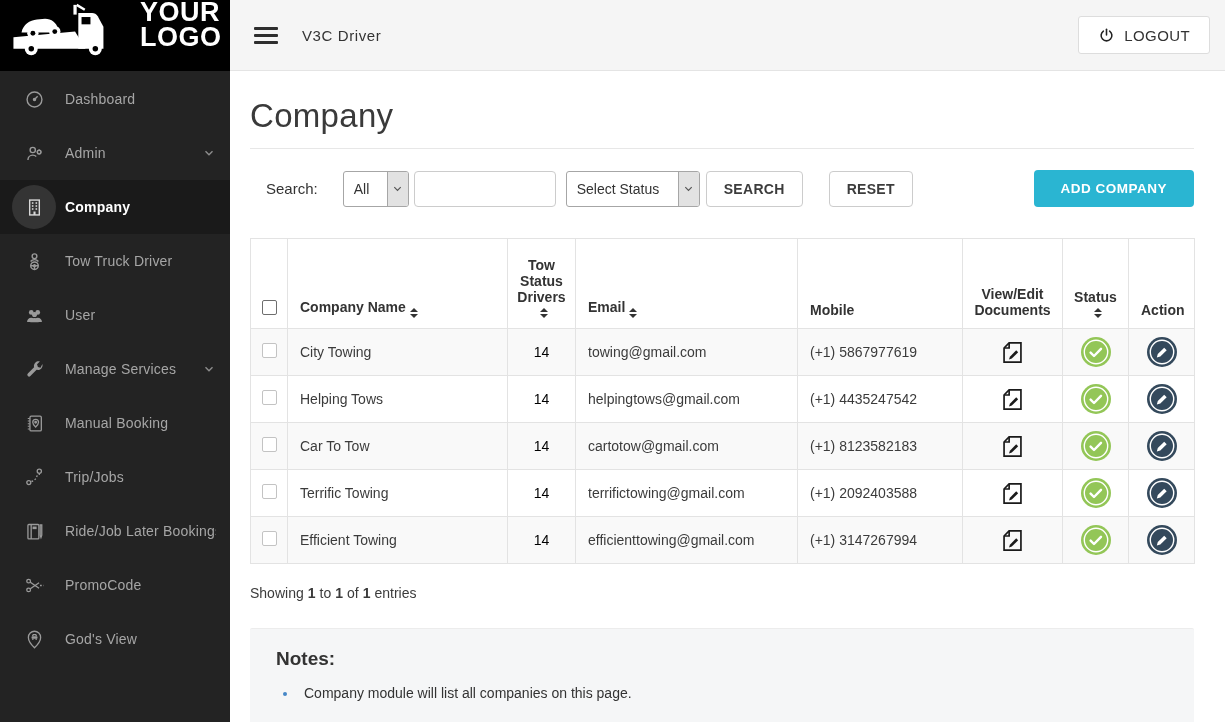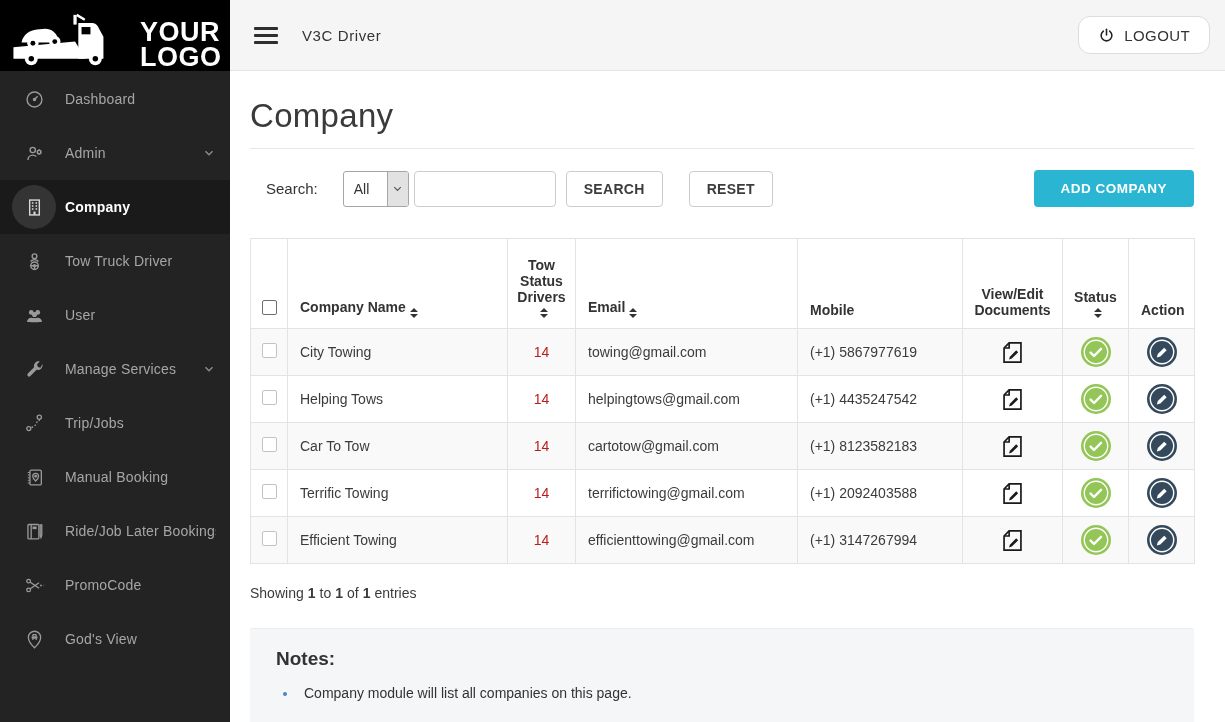--- a/index.html
+++ b/index.html
@@ -7,21 +7,21 @@
   body {
     width:1225px; height:722px; overflow:hidden;
     font-family:"Liberation Sans", sans-serif;
     background:#fff; color:#333;
   }
   .app { display:flex; width:100%; height:100%; }
 
   
   .sidebar { width:230px; flex-shrink:0; background:#232323; }
   .logo-block {
-    height:71px; background:#000; display:flex; align-items:flex-end;
+    height:71px; background:#000; display:flex; align-items:flex-start;
     padding:0 10px 0 8px; gap:6px; border-bottom:1px solid #000;
   }
   .logo-block svg { width:126px; height:60px; flex-shrink:0; }
   .logo-text { color:#fff; font-weight:bold; font-size:27px; line-height:.93; letter-spacing:.5px; }
   .nav { padding-top:1px; }
   .nav-item {
     height:54px; display:flex; align-items:center; padding:0 14px 0 12px;
     color:#a6a6a6; cursor:pointer; font-size:14px; letter-spacing:.2px;
   }
   .nav-icon {
@@ -38,21 +38,21 @@
   
   .main { flex:1; min-width:0; display:flex; flex-direction:column; }
   .topbar {
     height:71px; flex-shrink:0; background:#f5f5f5; border-bottom:1px solid #e4e4e4;
     display:flex; align-items:center; padding:0 15px 0 20px;
   }
   .hamburger { display:flex; flex-direction:column; gap:4px; cursor:pointer; padding:4px; }
   .hamburger span { width:24px; height:3px; background:#2e2e2e; border-radius:1px; }
   .brand { margin-left:20px; font-size:15px; color:#333; letter-spacing:.6px; }
   .logout-btn {
-    margin-left:auto; background:#fff; border:1px solid #ddd; border-radius:12px;
+    margin-left:auto; background:#fff; border:1px solid #ddd; border-radius:3px;
     height:38px; padding:0 19px; display:flex; align-items:center; gap:9px;
     font-size:15px; color:#333; letter-spacing:.4px; cursor:pointer; font-family:inherit;
   }
   .logout-btn svg { width:17px; height:17px; }
 
   .content { padding:26px 31px 0 20px; flex:1; }
 
   .page-title { margin:0 0 13px; font-size:33px; font-weight:400; color:#3a3a3a; letter-spacing:.3px; }
   .divider { border:none; border-top:1px solid #e7e7e7; margin:0 0 21px; }
 
@@ -108,21 +108,21 @@
   }
   thead input[type="checkbox"] { border-color:#6e6e6e; }
   th.cb, td.cb { text-align:center; padding:10px 0; }
 
   .sort { display:inline-flex; flex-direction:column; gap:2px; margin-left:4px; vertical-align:baseline; }
   .sort i { display:block; width:0; height:0; border-left:4px solid transparent; border-right:4px solid transparent; }
   .sort .up { border-bottom:4px solid #333; }
   .sort .dn { border-top:4px solid #333; }
   .sort-row { display:flex; justify-content:center; margin-top:3px; }
 
-  .drivers-link { color:#b91c1c; text-decoration:none; cursor:pointer;margin-top:28px; }
+  .drivers-link { color:#000000; text-decoration:none; cursor:pointer;margin-top:28px; }
   .doc-btn, .status-btn, .edit-btn { display:inline-flex; cursor:pointer; vertical-align:middle; }
   .doc-btn svg { width:27px; height:27px; color:#1a1a1a; }
   .status-btn svg, .edit-btn svg { width:30px; height:30px; }
 
   
   .showing { margin-top:21px; font-size:14px; color:#3b3b3b; }
   .showing span, .showing b { margin-right:4px; }
   .notes {
     margin-top:27px; width:944px; background:#f5f6f7; border-top:1px solid #ececec;
     border-radius:2px; padding:19px 26px 40px;
@@ -246,39 +246,39 @@
         <span class="nav-chevron">
           <svg viewBox="0 0 24 24" fill="none" stroke="currentColor" stroke-width="2.4">
               <path d="M6 9l6 6 6-6"></path>
             </svg>
         </span>
       </div>
 
       <div class="nav-item">
         <span class="nav-icon">
           <svg viewBox="0 0 24 24" fill="none" stroke="currentColor" stroke-width="1.5">
+              <rect x="6.8" y="3.5" width="13" height="17" rx="1.5"></rect>
+              <path d="M4.3 6.2h2.2M4.3 9.2h2.2M4.3 12.2h2.2M4.3 15.2h2.2M4.3 18.2h2.2" stroke-width="1.2"></path>
+              <path d="M13.3 7.2a3.3 3.3 0 0 1 3.3 3.3c0 2.4-3.3 5.5-3.3 5.5S10 12.9 10 10.5a3.3 3.3 0 0 1 3.3-3.3z"></path>
+              <circle cx="13.3" cy="10.5" r=".9" fill="currentColor"></circle>
+            </svg>
+        </span>
+        <span class="nav-label">Manual Booking</span>
+      </div>
+
+      <div class="nav-item">
+        <span class="nav-icon">
+          <svg viewBox="0 0 24 24" fill="none" stroke="currentColor" stroke-width="1.5">
               <circle cx="5.5" cy="17.8" r="2.3"></circle>
               <path d="M8.5 16.5c3.5-.8 6-3.8 6.7-7.6" stroke-dasharray="2 2"></path>
               <circle cx="17.5" cy="4.8" r="2.4"></circle>
               <path d="M17.5 7.2v2"></path>
             </svg>
         </span>
         <span class="nav-label">Trip/Jobs</span>
-      </div>
-
-      <div class="nav-item">
-        <span class="nav-icon">
-          <svg viewBox="0 0 24 24" fill="none" stroke="currentColor" stroke-width="1.5">
-              <rect x="6.8" y="3.5" width="13" height="17" rx="1.5"></rect>
-              <path d="M4.3 6.2h2.2M4.3 9.2h2.2M4.3 12.2h2.2M4.3 15.2h2.2M4.3 18.2h2.2" stroke-width="1.2"></path>
-              <path d="M13.3 7.2a3.3 3.3 0 0 1 3.3 3.3c0 2.4-3.3 5.5-3.3 5.5S10 12.9 10 10.5a3.3 3.3 0 0 1 3.3-3.3z"></path>
-              <circle cx="13.3" cy="10.5" r=".9" fill="currentColor"></circle>
-            </svg>
-        </span>
-        <span class="nav-label">Manual Booking</span>
       </div>
 
       <div class="nav-item">
         <span class="nav-icon">
           <svg viewBox="0 0 24 24" fill="none" stroke="currentColor" stroke-width="1.5">
               <rect x="4.5" y="4" width="12.5" height="16.5" rx="1"></rect>
               <path d="M8.2 4v16.5"></path>
               <rect x="9.8" y="6.3" width="4.6" height="3" fill="currentColor" stroke="none"></rect>
               <path d="M20.3 4.5v11.8l-.9 2.6-.9-2.6V4.5z"></path>
             </svg>
@@ -344,20 +344,28 @@
           <span class="sel-value">All</span>
           <span class="sel-arrow">
             <svg viewBox="0 0 24 24" fill="none" stroke="currentColor" stroke-width="2.6">
                 <path d="M5 9l7 7 7-7"></path>
               </svg>
           </span>
         </div>
 
         <input class="keyword-input" type="text" value="" style="">
 
+        <div class="sel sel-status">
+          <span class="sel-value">Select Status</span>
+          <span class="sel-arrow">
+            <svg viewBox="0 0 24 24" fill="none" stroke="currentColor" stroke-width="2.6">
+                <path d="M5 9l7 7 7-7"></path>
+              </svg>
+          </span>
+        </div>
 
         <button class="btn btn-search">SEARCH</button>
         <button class="btn">RESET</button>
         <button class="btn-add">ADD COMPANY</button>
       </div>
 
       <div class="table-wrap">
         <table>
           <colgroup>
             <col style="width:37px">

